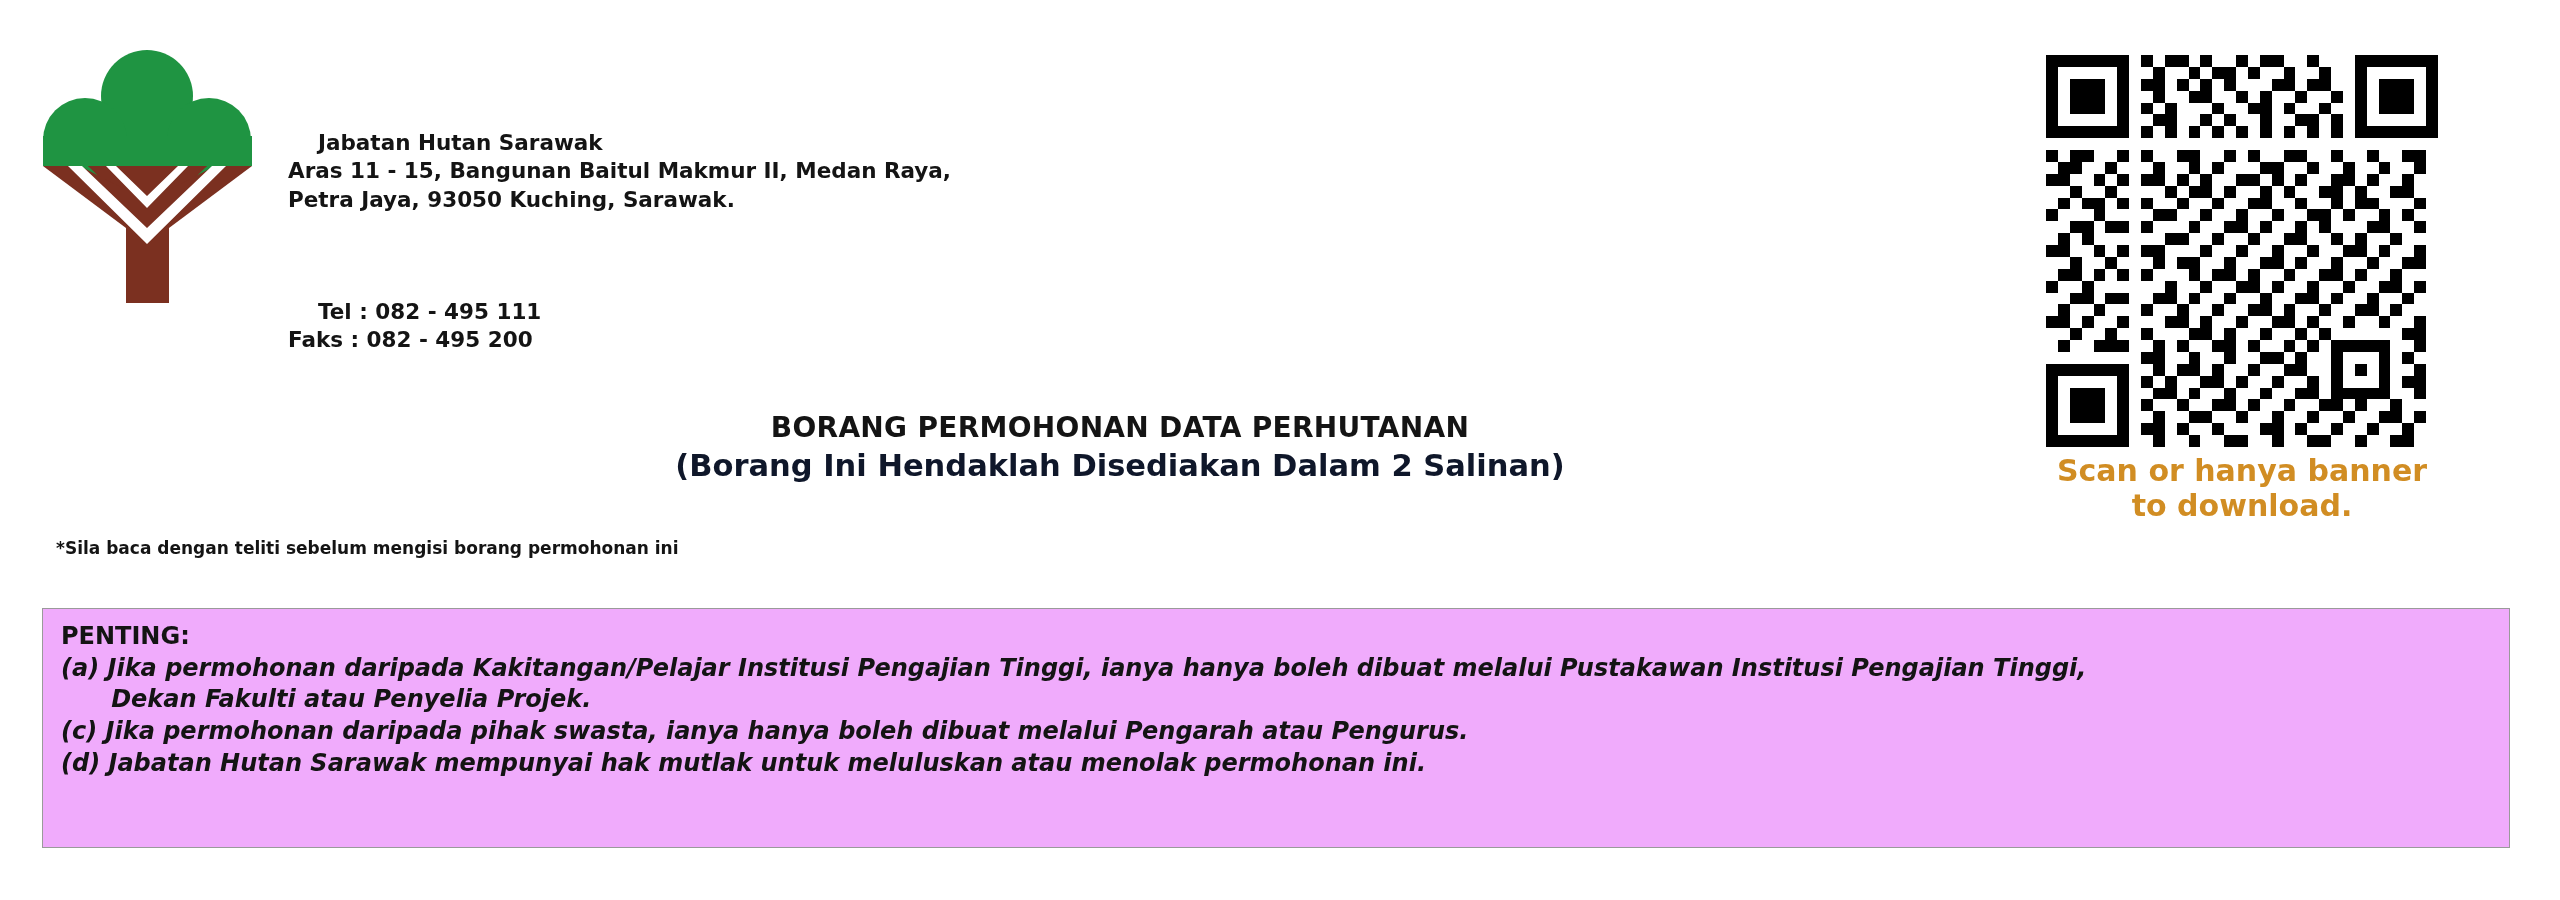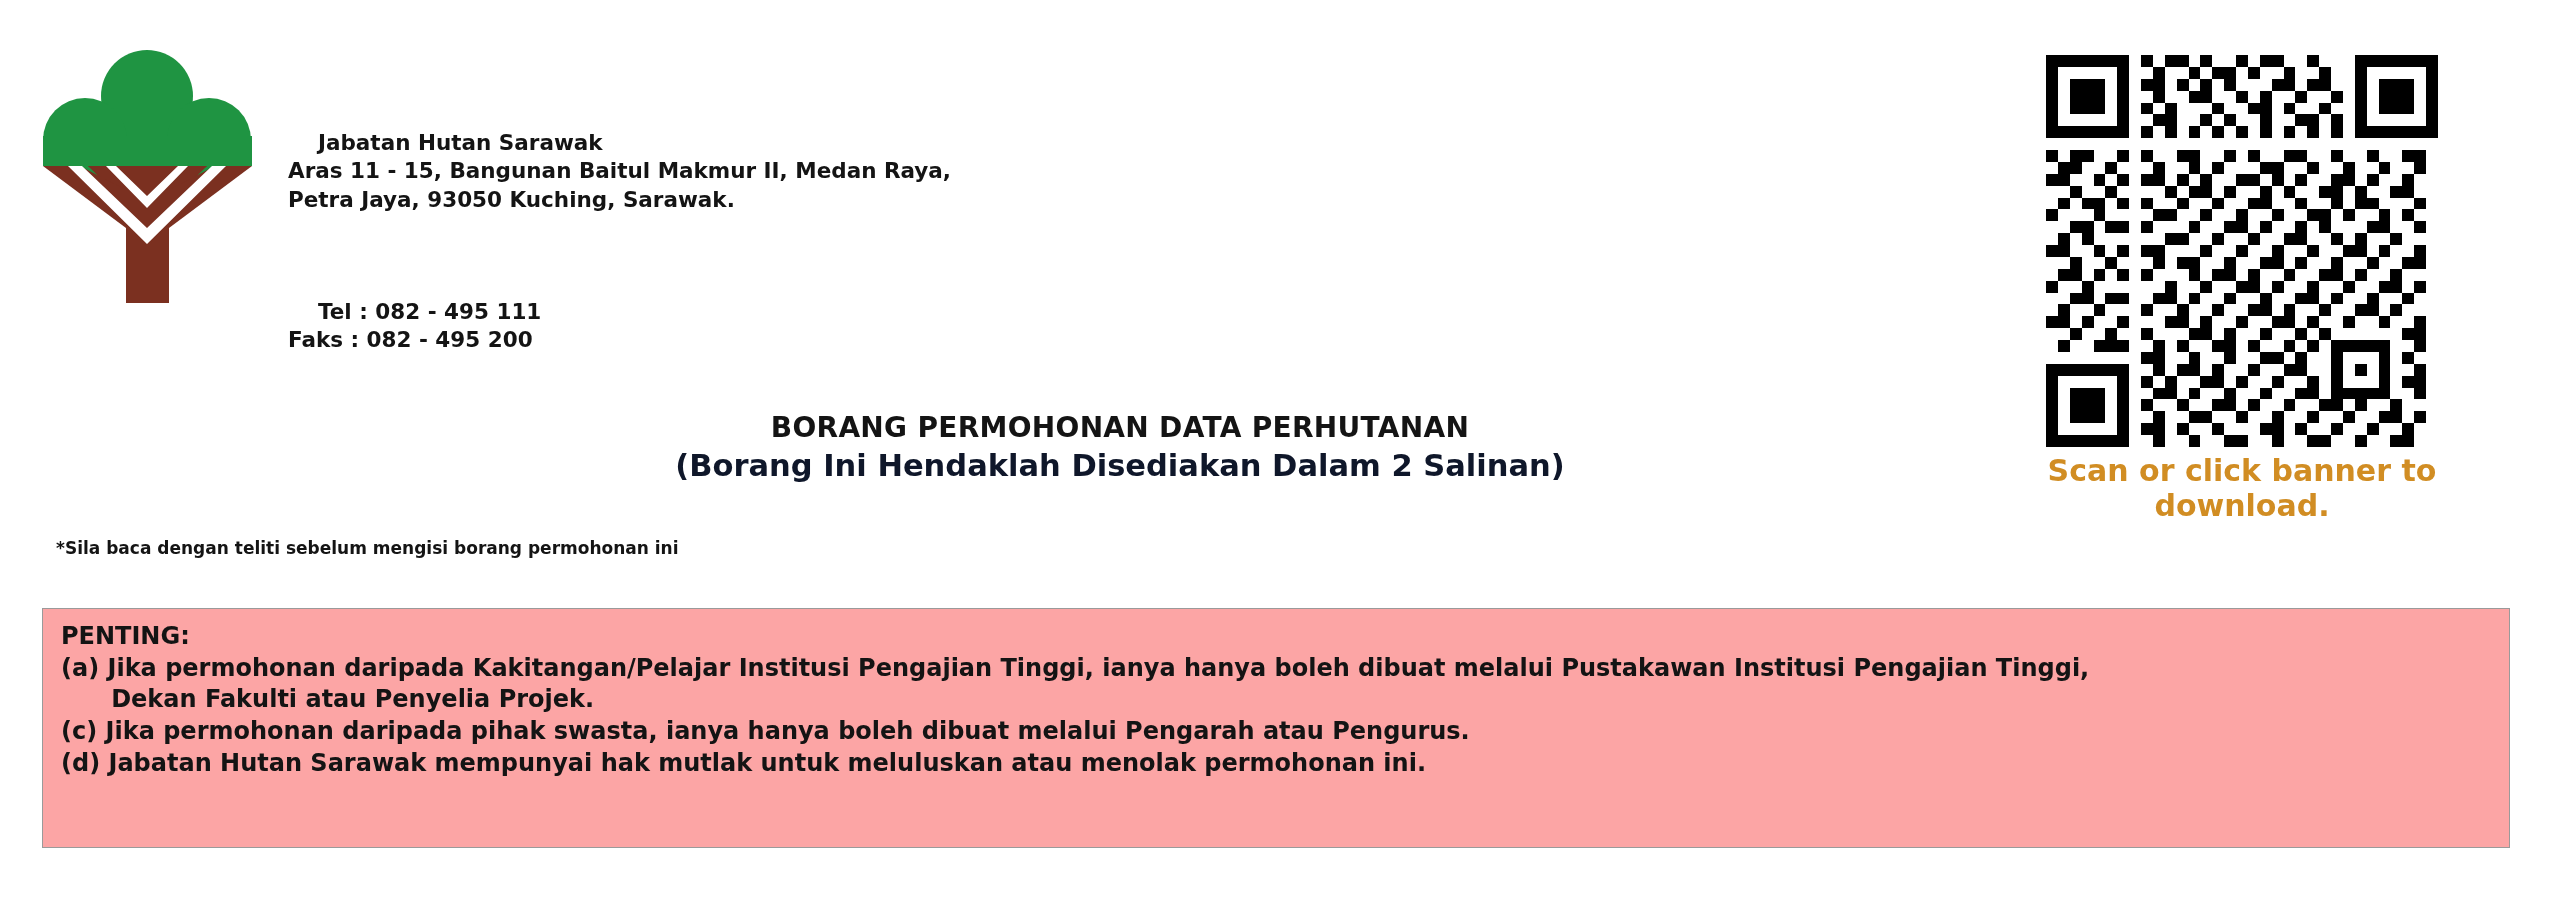--- a/index.html
+++ b/index.html
@@ -105,34 +105,35 @@
   
   .important-box {
     position: absolute;
     left: 42px;
     top: 608px;
     width: 2468px;
     height: 240px;
     border: 1px solid #9a9a9a;
     box-sizing: border-box;
     padding: 12px 18px 10px 18px;
-    background: #fca5a5;
+    background: #f0abfc;
   }
   .important-title {
     font-size: 24px;
     font-weight: bold;
     color: #141414;
     line-height: 1.32;
   }
   .important-item {
     font-size: 24px;
     font-weight: bold;
     color: #141414;
     line-height: 1.32;
     white-space: pre-wrap;
+    font-style: italic;
   }
 </style>
 </head>
 <body>
 
 <div class="header">
 
   <div class="logo">
     <svg viewBox="0 0 215 255" width="215" height="255" xmlns="http://www.w3.org/2000/svg">
 
@@ -469,21 +470,21 @@
           <rect x="30" y="31" width="1" height="1"></rect>
         <rect x="9" y="32" width="1" height="1"></rect>
           <rect x="12" y="32" width="1" height="1"></rect>
         <rect x="15" y="32" width="2" height="1"></rect>
           <rect x="19" y="32" width="1" height="1"></rect>
         <rect x="22" y="32" width="2" height="1"></rect>
           <rect x="26" y="32" width="1" height="1"></rect>
         <rect x="29" y="32" width="2" height="1"></rect>
       </g>
     </svg>
-    <div class="qr-caption">Scan or click banner to download.</div>
+    <div class="qr-caption">Scan or hanya banner to download.</div>
   </div>
 
   <div class="title-block">
     <div class="title-main">BORANG PERMOHONAN DATA PERHUTANAN</div>
     <div class="title-sub">(Borang Ini Hendaklah Disediakan Dalam 2 Salinan)</div>
   </div>
 </div>
 
 <div class="note-line">*Sila baca dengan teliti sebelum mengisi borang permohonan ini</div>
 

